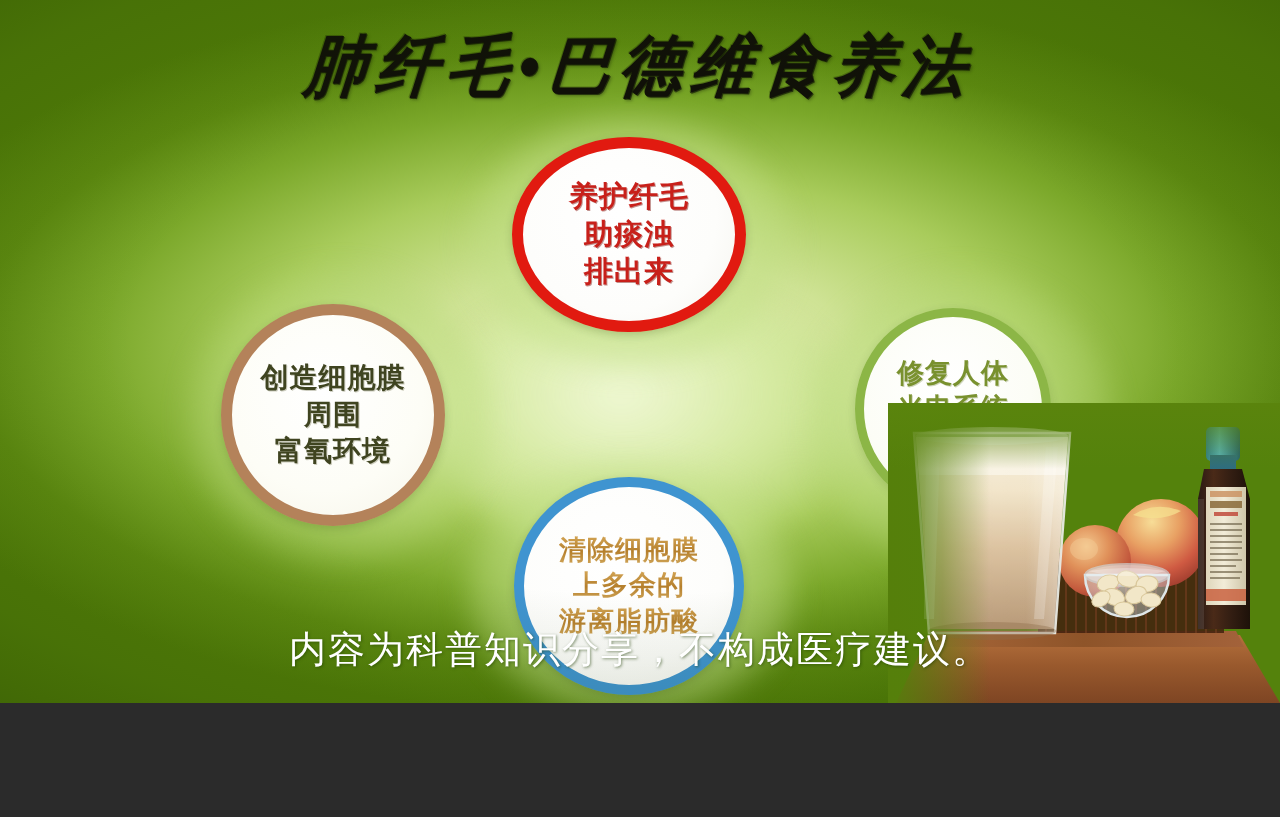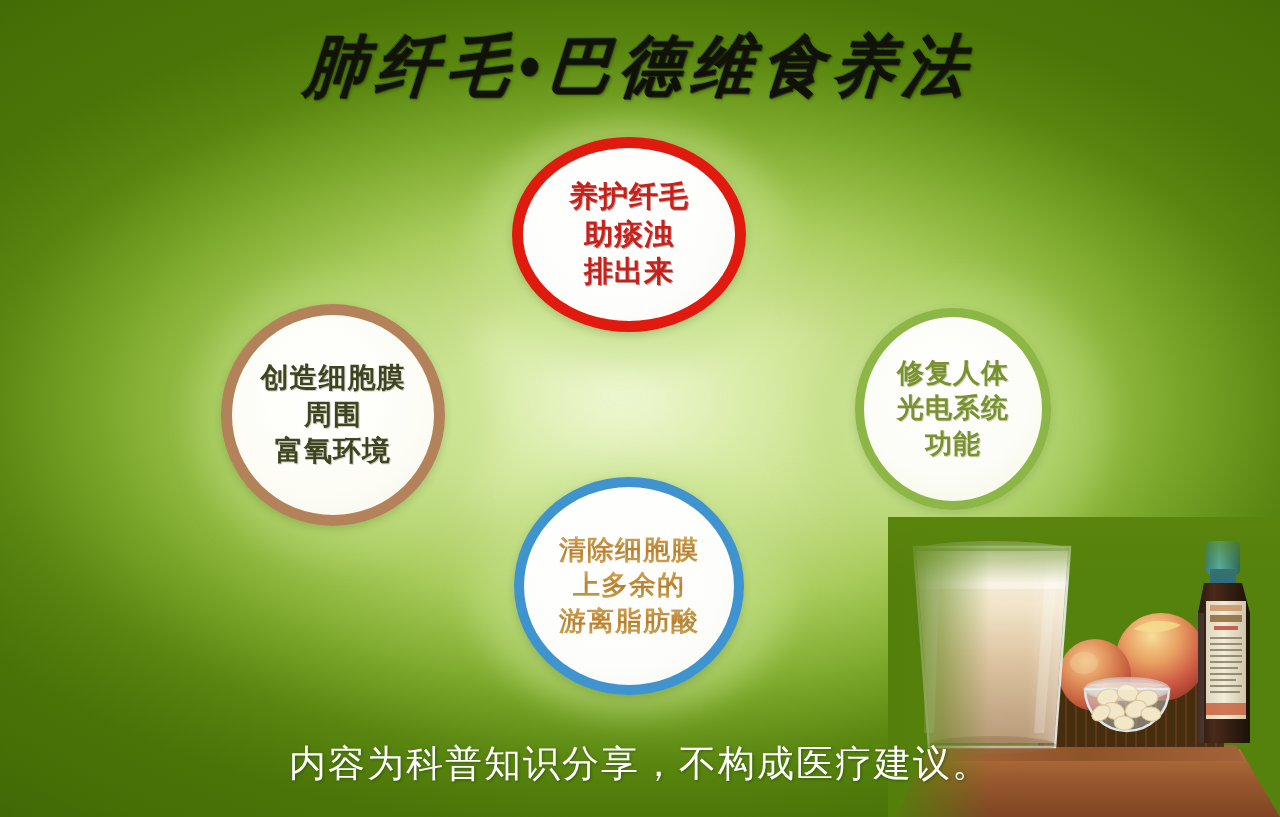--- a/index.html
+++ b/index.html
@@ -3,21 +3,21 @@
 <meta charset="utf-8">
 <style>
   html, body {
     margin: 0;
     padding: 0;
     background: #2b2b2b;
   }
   #poster {
     position: relative;
     width: 1280px;
-    height: 817px;
+    height: 703px;
     overflow: hidden;
     background: #3b82f6;
     font-family: "Liberation Serif", "DejaVu Serif", serif;
   }
 
   
   .bg-base {
     position: absolute;
     inset: 0;
     background:

